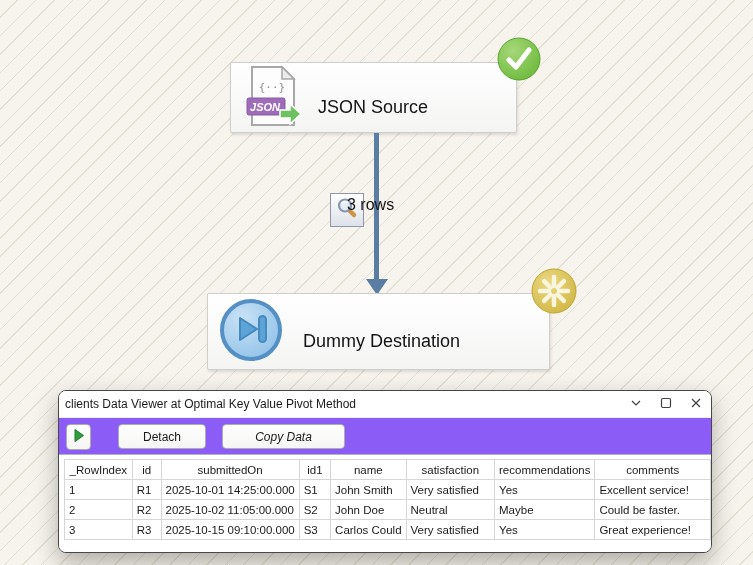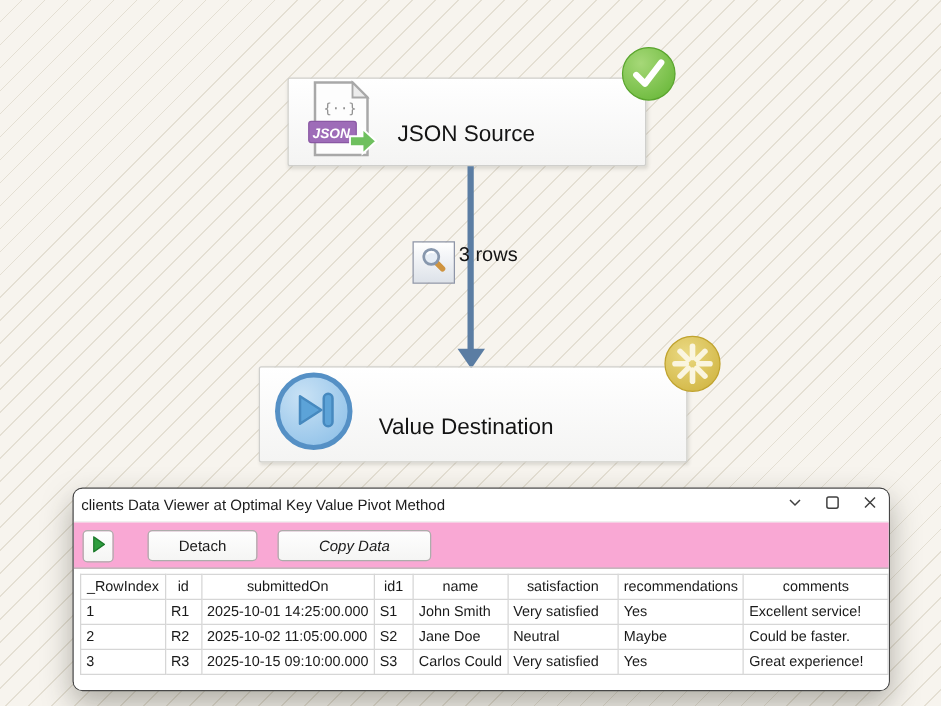--- a/index.html
+++ b/index.html
@@ -43,21 +43,21 @@
     border-top:16px solid #5b7da3;
   }
   #rowcount-button {
     position:absolute; left:330px; top:193px;
     width:34px; height:34px;
     background:linear-gradient(#ffffff,#dde2e9);
     border:1px solid #8e95a8;
     display:flex; align-items:center; justify-content:center;
   }
   #rowcount-label {
-    position:absolute; left:367px; top:196px;
+    position:absolute; left:347px; top:196px;
     font-size:16px; color:#141414; z-index:3;
   }
 
   
   #viewer-window {
     position:absolute; left:58px; top:390px;
     width:654px; height:163px;
     background:#ffffff;
     border:1px solid #474747;
     border-radius:8px;
@@ -69,21 +69,21 @@
     display:flex; align-items:center;
     padding-left:6px;
     border-bottom:1px solid #ececec;
   }
   #viewer-title { font-size:12px; color:#1b1b1b; flex:1; white-space:nowrap; }
   .win-btn {
     width:30px; height:26px;
     display:flex; align-items:center; justify-content:center;
   }
   #viewer-toolbar {
-    position:relative; height:37px; background:#f9a8d4;
+    position:relative; height:37px; background:#8b5cf6;
     border-bottom:1px solid #b5b5b3;
   }
   .tb-button {
     position:absolute; top:6px;
     background:linear-gradient(#fefefe,#f5f5f4);
     border:1px solid #adadab;
     border-radius:4px;
     font-size:12px; color:#1a1a1a;
     display:flex; align-items:center; justify-content:center;
   }
@@ -156,21 +156,21 @@
         <radialGradient id="gBlue" cx="0.35" cy="0.3" r="0.95">
           <stop offset="0" stop-color="#c9e2f5"></stop>
             <stop offset="1" stop-color="#85bbe6"></stop>
         </radialGradient>
       </defs>
       <circle cx="32" cy="32" r="29" fill="url(#gBlue)" stroke="#5590c5" stroke-width="4"></circle>
       <polygon points="21,20 38,31 21,42" fill="#5ca3d8" stroke="#4689bf" stroke-width="2" stroke-linejoin="round"></polygon>
       <rect x="40" y="18" width="7" height="26" rx="3.5" fill="#5ca3d8" stroke="#4689bf" stroke-width="2"></rect>
     </svg>
   </span>
-  <span class="node-label">Value Destination</span>
+  <span class="node-label">Dummy Destination</span>
 </div>
 
 <span class="badge" id="spinner-badge">
   <svg width="46" height="46" viewBox="0 0 46 46">
     <defs>
       <radialGradient id="gGold" cx="0.38" cy="0.32" r="0.95">
         <stop offset="0" stop-color="#ead983"></stop>
           <stop offset="1" stop-color="#ccae35"></stop>
       </radialGradient>
     </defs>
@@ -260,21 +260,21 @@
             <td>John Smith</td>
             <td>Very satisfied</td>
             <td>Yes</td>
             <td>Excellent service!</td>
           </tr>
           <tr>
             <td>2</td>
             <td>R2</td>
             <td>2025-10-02 11:05:00.000</td>
             <td>S2</td>
-            <td>Jane Doe</td>
+            <td>John Doe</td>
             <td>Neutral</td>
             <td>Maybe</td>
             <td>Could be faster.</td>
           </tr>
           <tr>
             <td>3</td>
             <td>R3</td>
             <td>2025-10-15 09:10:00.000</td>
             <td>S3</td>
             <td>Carlos Could</td>

